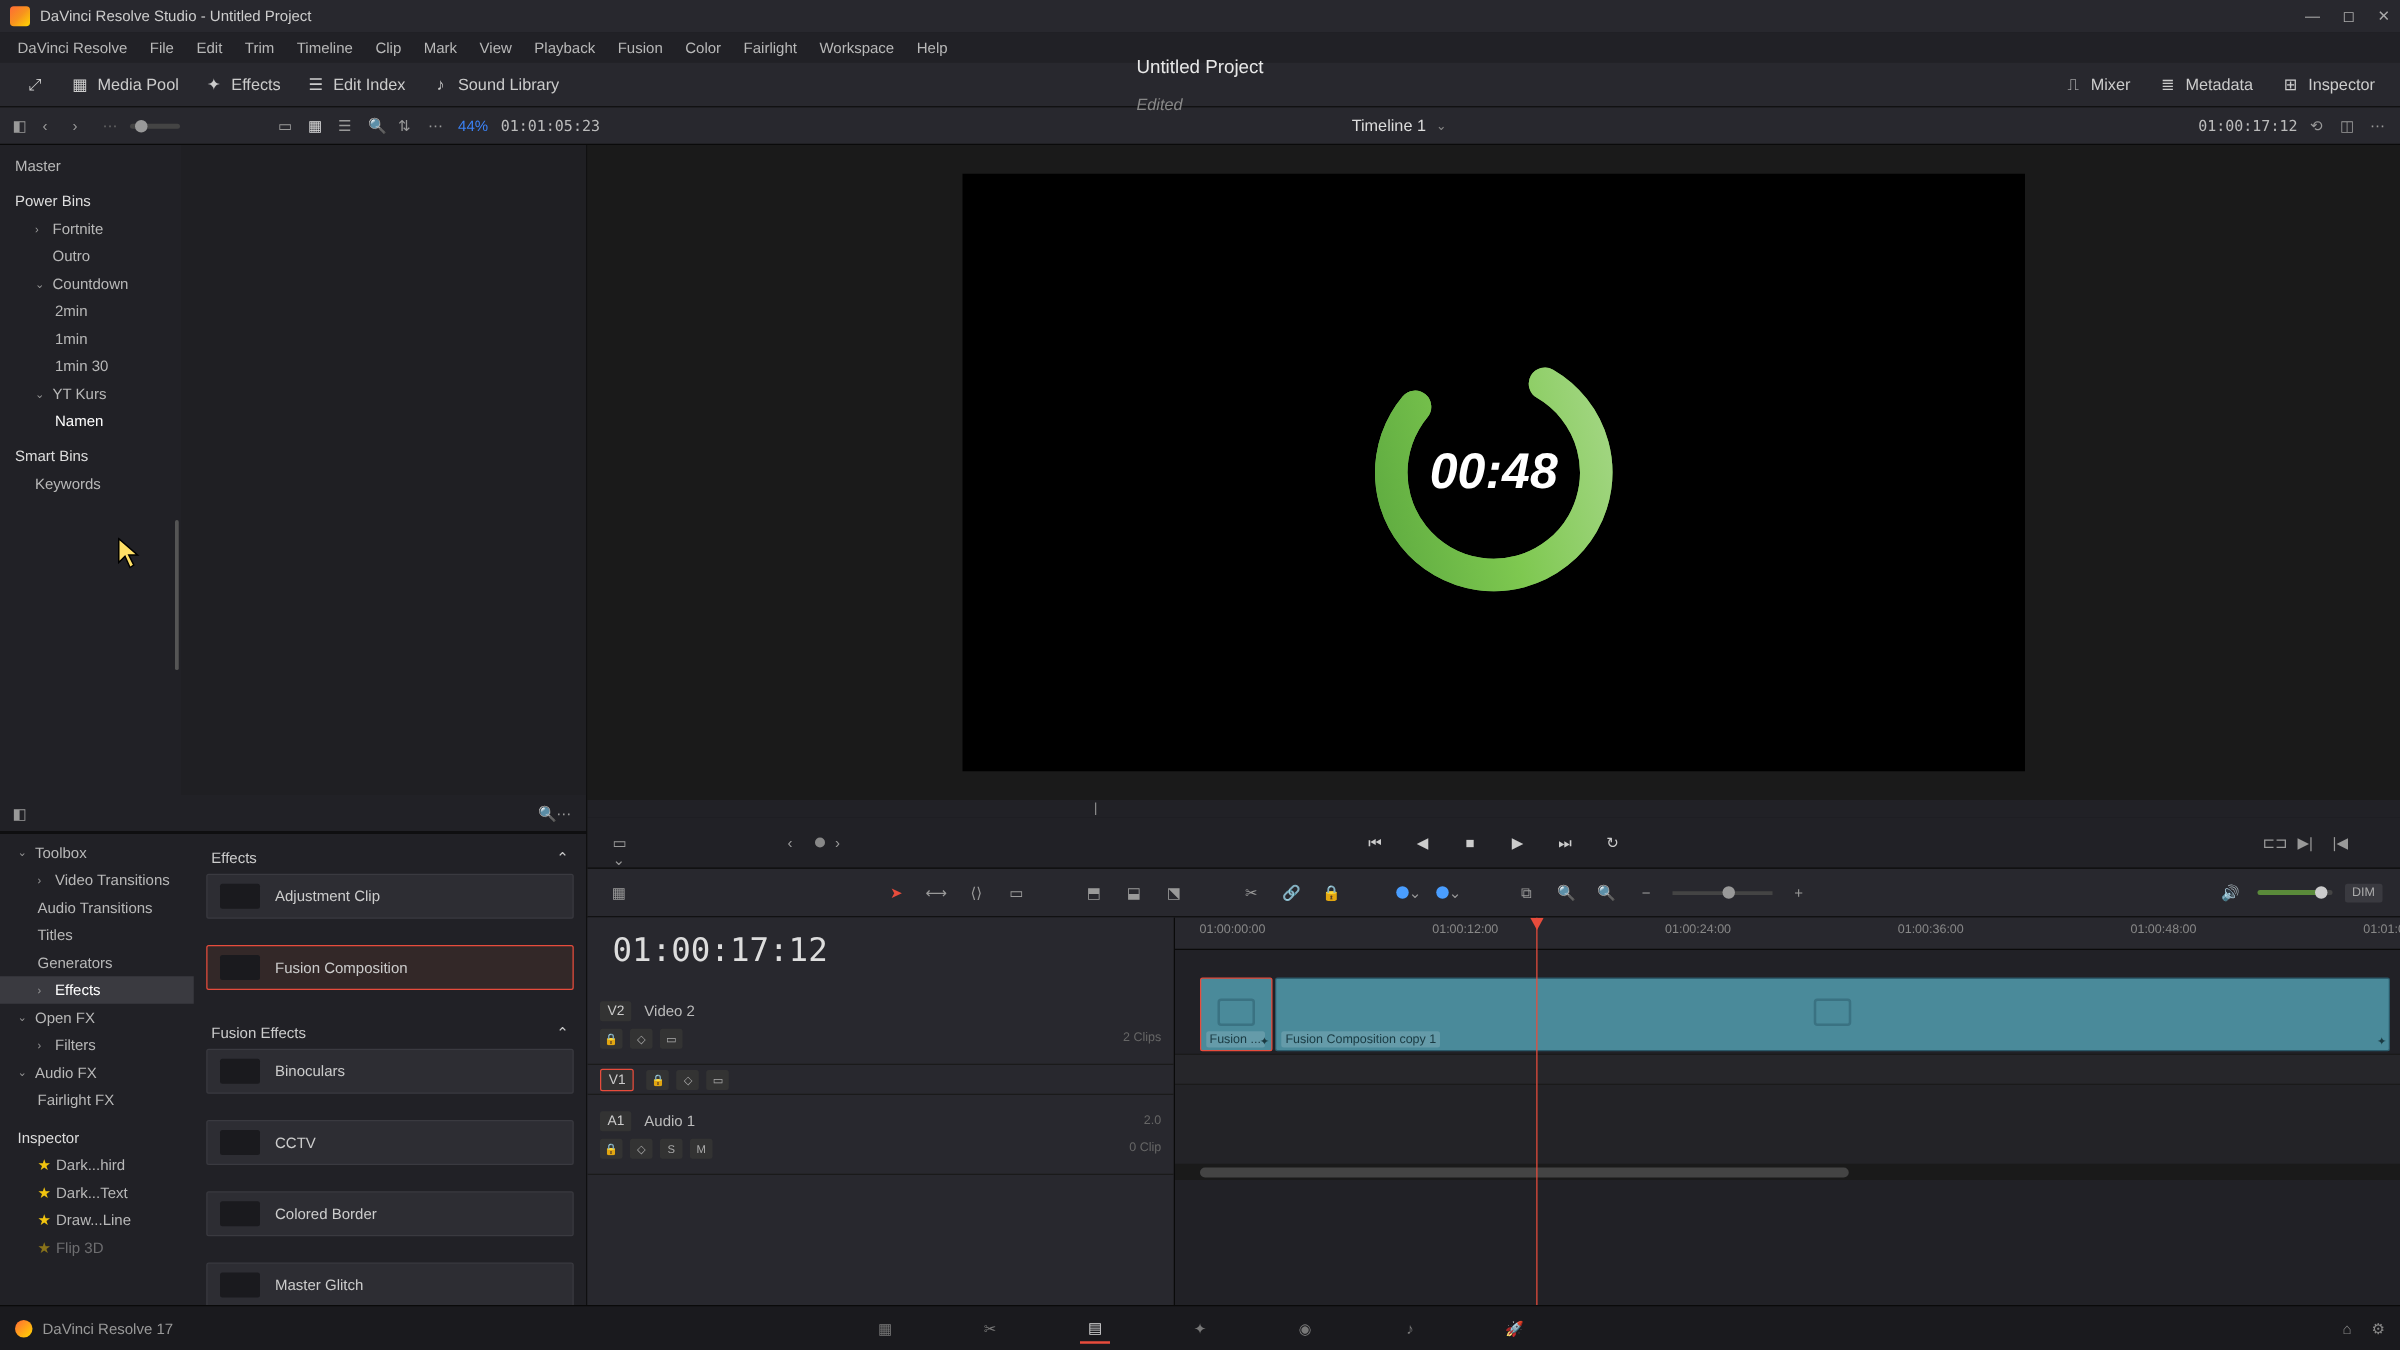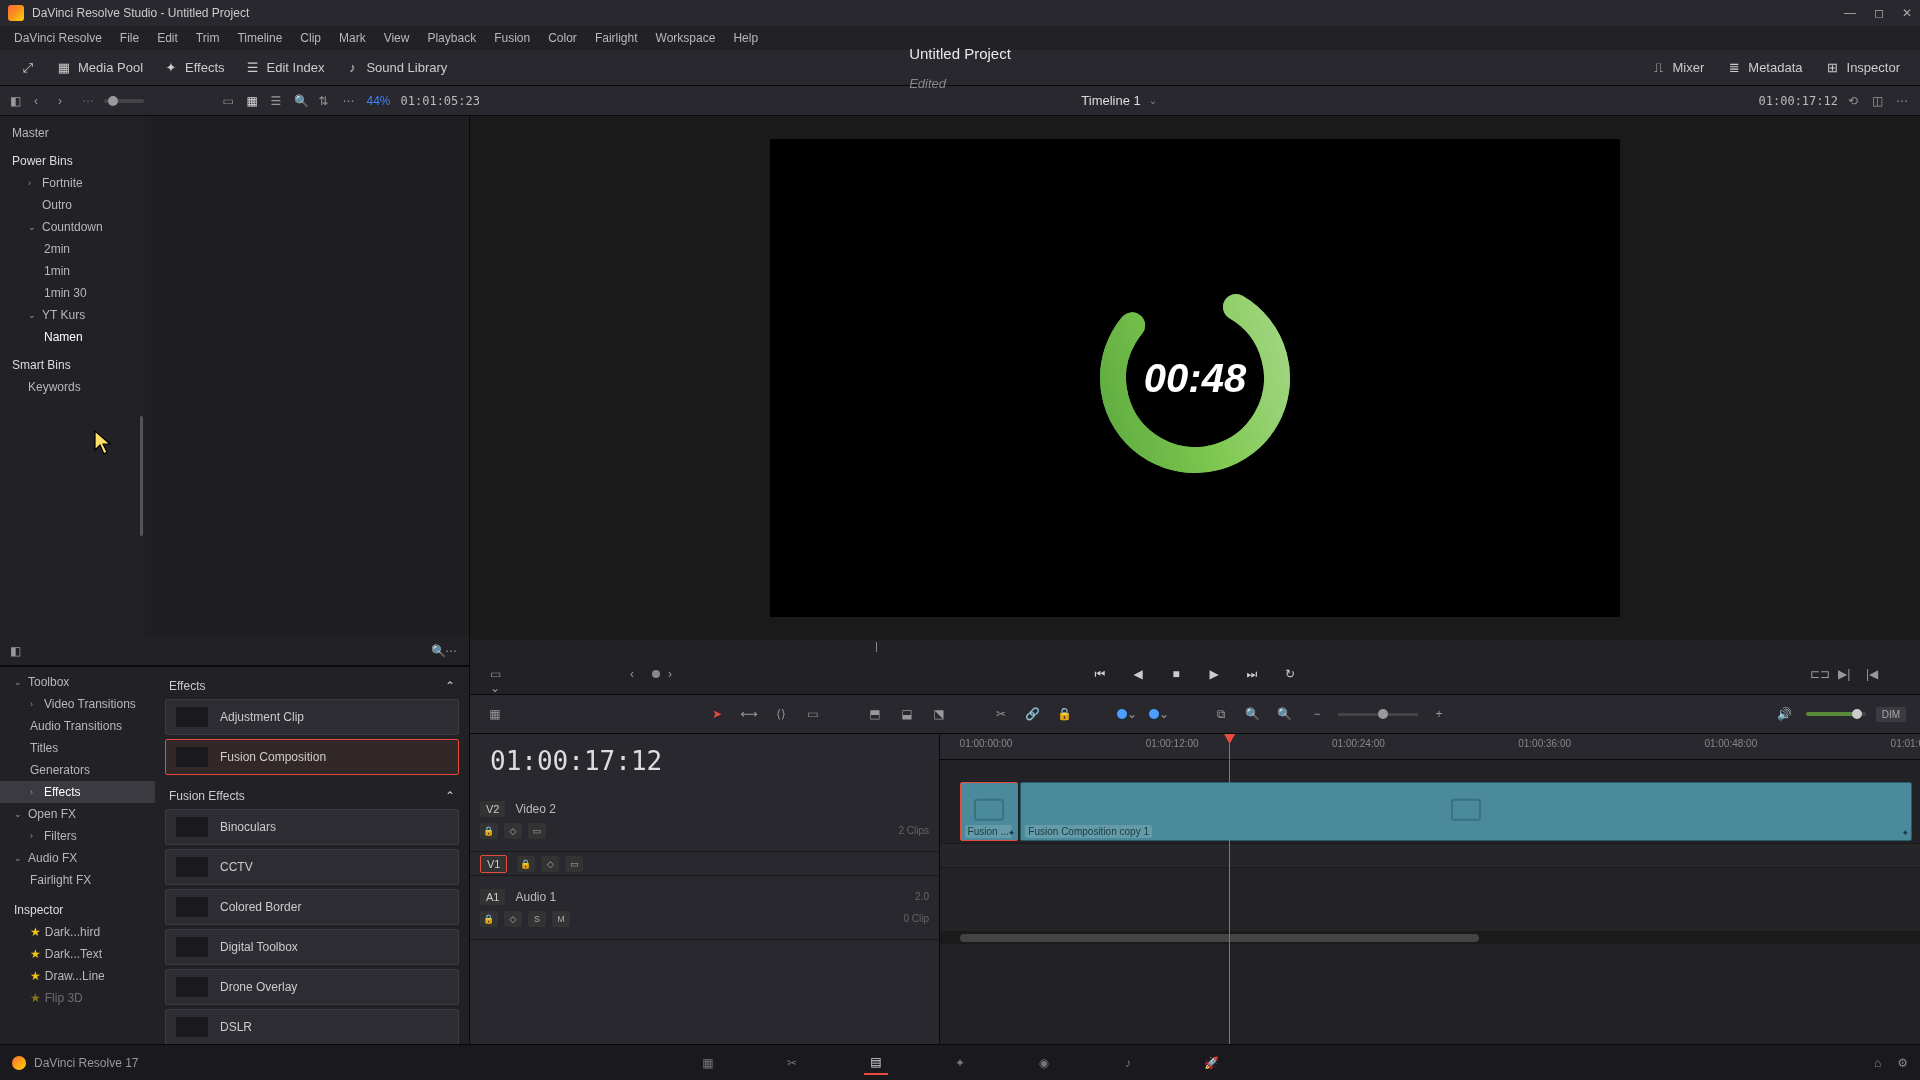--- a/index.html
+++ b/index.html
@@ -54,21 +54,21 @@
 
 .fx-panel { flex: 1; display: flex; border-top: 1px solid #0a0a0a; overflow: hidden; }
 .fx-panel-head { height: 30px; display: flex; align-items: center; padding: 0 10px; border-bottom: 1px solid #0a0a0a; }
 .fx-tree { width: 155px; padding: 4px 0; }
 .fx-tree-item { padding: 4px 8px 4px 14px; color: #b8b8b8; font-size: 12px; display: flex; align-items: center; gap: 4px; cursor: pointer; }
 .fx-tree-item.sub { padding-left: 30px; }
 .fx-tree-item.active { background: #3a3a40; color: #fff; }
 .fx-tree-item .chev { width: 10px; font-size: 9px; color: #999; }
 .fx-list { flex: 1; padding: 6px 10px; overflow: hidden; }
 .fx-section-head { color: #ccc; font-size: 12px; padding: 6px 4px; display: flex; justify-content: space-between; }
-.fx-card { height: 36px; background: #2d2d33; border: 1px solid #3a3a40; border-radius: 2px; display: flex; align-items: center; padding: 0 10px; gap: 12px; margin-bottom: 4px; cursor: pointer; }
+.fx-card { height: 36px; background: #2d2d33; border: 1px solid #3a3a40; border-radius: 2px; display: flex; align-items: center; padding: 0 10px; gap: 12px; margin-bottom: 21px; cursor: pointer; }
 .fx-card.selected { border: 1px solid #e74c3c; background: #332828; }
 .fx-card .thumb { width: 32px; height: 20px; background: #1a1a1e; border-radius: 2px; }
 .fx-card .name { color: #ccc; font-size: 12px; }
 
 
 .viewer { flex: 1; background: #1a1a1a; display: flex; align-items: center; justify-content: center; position: relative; }
 .viewer-canvas { width: 850px; height: 478px; background: #000; display: flex; align-items: center; justify-content: center; }
 .countdown-ring { position: relative; width: 220px; height: 220px; font-style: italic; }
 .countdown-text { position: absolute; top: 50%; left: 50%; transform: translate(-50%,-50%); color: #fff; font-size: 40px; font-weight: 700; font-family: Arial, sans-serif; }
 
@@ -336,21 +336,21 @@
         <div class="fx-card">
             <div class="thumb"></div>
             <div class="name">CCTV</div>
           </div>
         <div class="fx-card">
             <div class="thumb"></div>
             <div class="name">Colored Border</div>
           </div>
         <div class="fx-card">
             <div class="thumb"></div>
-            <div class="name">Digital Toolbox</div>
+            <div class="name">Master Glitch</div>
           </div>
         <div class="fx-card">
             <div class="thumb"></div>
             <div class="name">Drone Overlay</div>
           </div>
         <div class="fx-card">
             <div class="thumb"></div>
             <div class="name">DSLR</div>
           </div>
 

